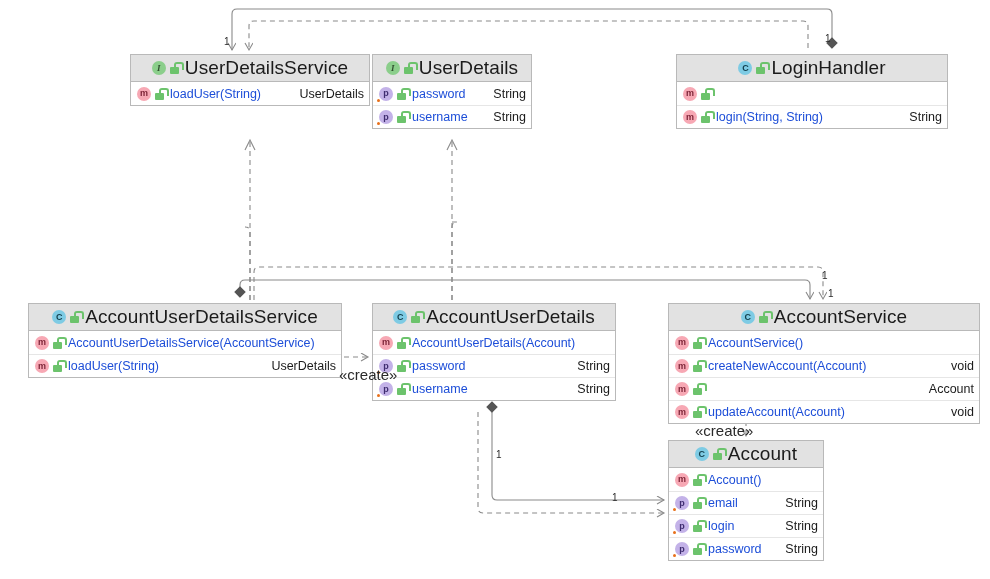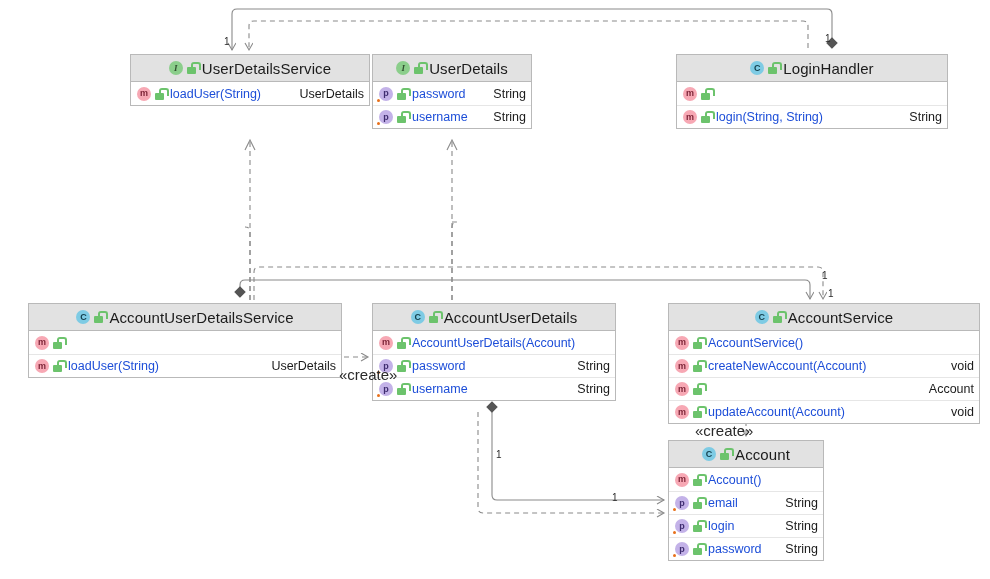--- a/index.html
+++ b/index.html
@@ -26,21 +26,21 @@
     background:#e2e2e2;
     border-bottom:1px solid #b9b9b9;
     height:27px;
     display:flex;
     align-items:center;
     justify-content:center;
     gap:4px;
     padding:0 6px;
   }
   .uml-title{
-    font-size:15px;
+    font-size:19px;
     color:#1b1b1b;
     white-space:nowrap;
     letter-spacing:.1px;
   }
   .uml-members{display:block;}
   .uml-row{
     box-sizing:border-box;
     height:23px;
     display:flex;
     align-items:center;
@@ -243,20 +243,21 @@
         </div>
         <div class="uml-members">
           <div class="uml-row">
             <span class="ico">
               <span class="ico-kind kind-m">m</span>
             </span>
             <span class="ico ico-lock">
               <i></i>
               <b></b>
             </span>
+            <span class="row-name">AccountUserDetailsService(AccountService)</span>
           </div>
           <div class="uml-row">
             <span class="ico">
               <span class="ico-kind kind-m">m</span>
             </span>
             <span class="ico ico-lock">
               <i></i>
               <b></b>
             </span>
             <span class="row-name">loadUser(String)</span>

